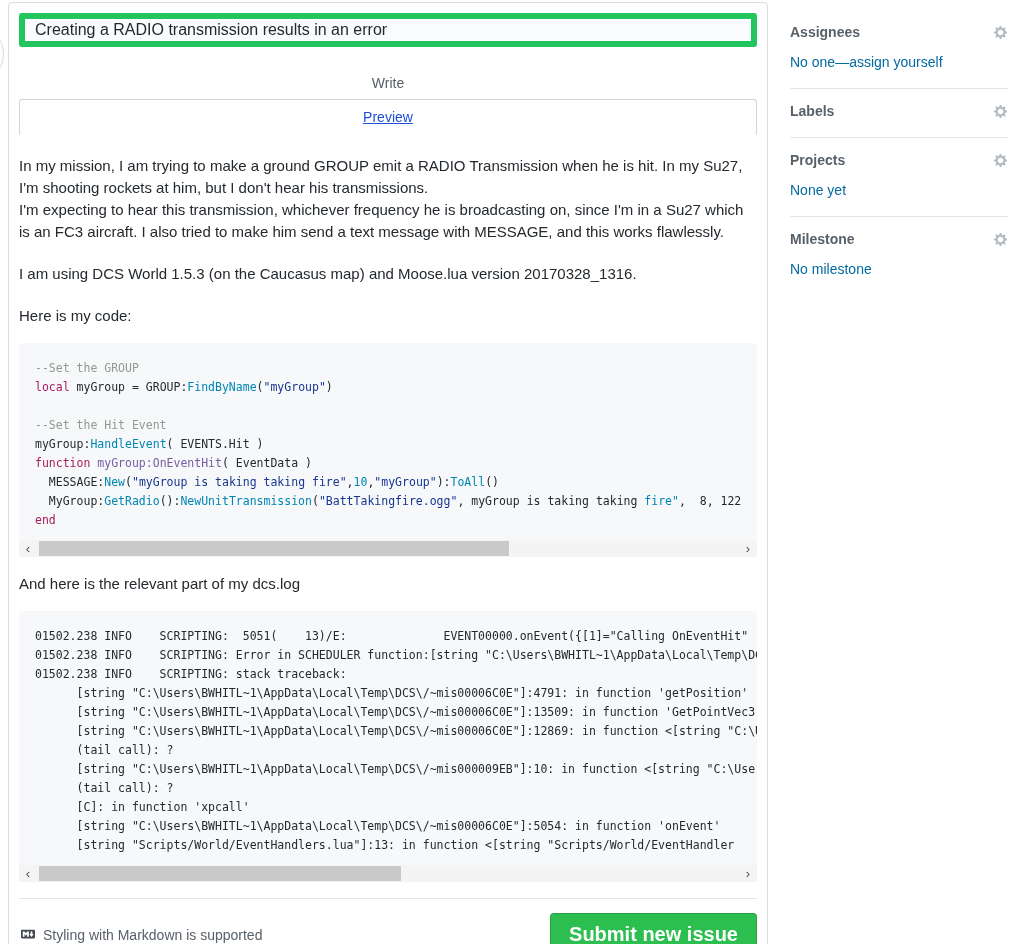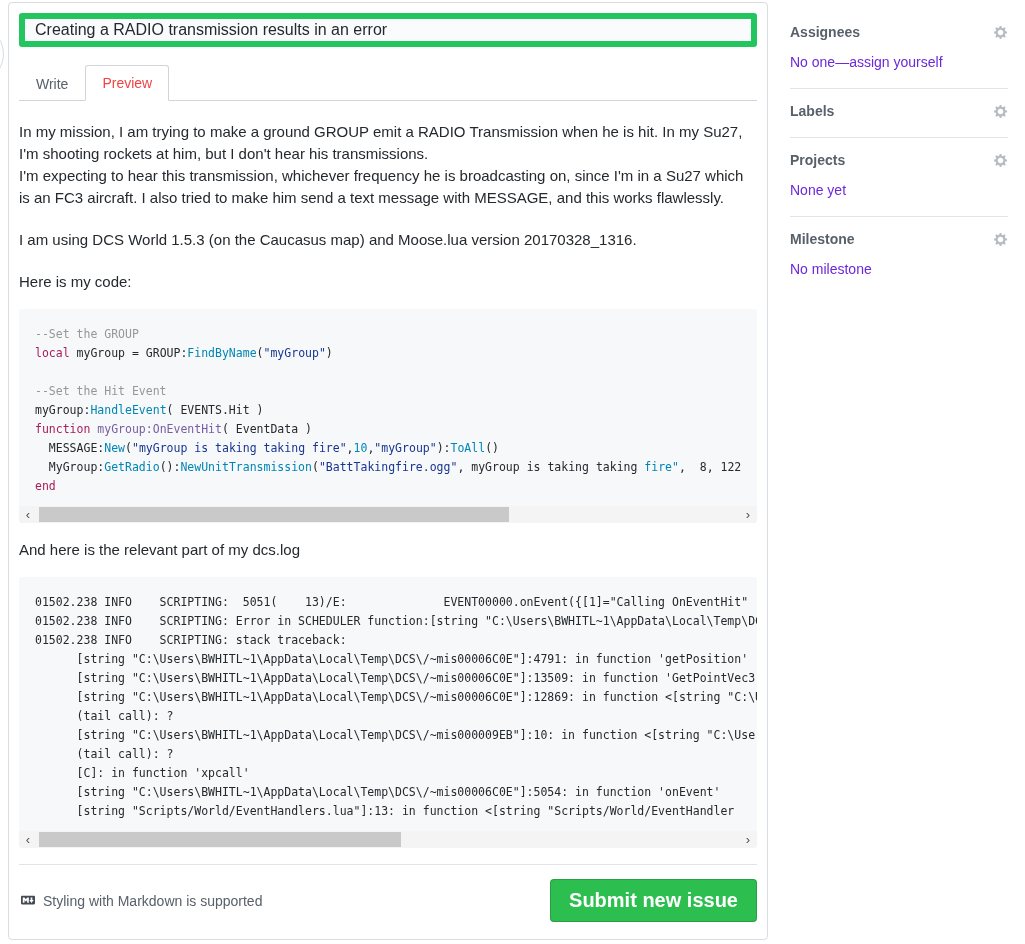--- a/index.html
+++ b/index.html
@@ -9,23 +9,23 @@
 
   
   .avatar-arc { position:absolute; left:-56px; top:24px; width:60px; height:60px; border-radius:50%; border:1px solid #d8dce0; background:#fff; }
 
   
   .main-col { margin:2px 0 0 8px; width:760px; }
   .issue-box { background:#fff; border:1px solid #d8dce3; border-radius:4px; padding:10px 10px 12px; min-height:938px; }
 
   .title-input { width:100%; height:34px; padding:6px 10px; font-family:"Liberation Sans",sans-serif; font-size:16px; color:#24292e; background:#fafbfc; border:6px solid #22c55e; border-radius:3px; outline:none; }
 
-  .tab-nav { margin-top:18px; border-bottom:1px solid #d1d5da; display:flex; }
+  .tab-nav { margin-top:18px; border-bottom:1px solid #d1d5da; display:flex;flex-direction:column; }
   .tab { font-family:"Liberation Sans",sans-serif; font-size:14px; padding:9px 16px; background:transparent; border:1px solid transparent; border-bottom:none; color:#586069; margin-bottom:-1px; cursor:pointer; }
-  .tab.active { background:#fff; color:#ef4444; border-color:#d1d5da; border-radius:3px 3px 0 0; border-bottom:1px solid #fff; }
+  .tab.active { background:#fff; color:#1d4ed8; border-color:#d1d5da; border-radius:3px 3px 0 0; border-bottom:1px solid #fff;text-decoration:underline; }
 
   .preview-body { padding-top:20px; font-size:15px; line-height:22px; color:#24292e; }
   .preview-body p { margin:0 0 20px; }
   .preview-body p.tight { margin-bottom:16px; }
 
   .code-block { background:#f6f8fa; border-radius:3px; margin:0 0 16px; overflow:hidden; }
   .code-pre { padding:16px 16px 10px; font-family:"DejaVu Sans Mono", monospace; font-size:11.5px; line-height:19px; white-space:pre; overflow:hidden; color:#24292e; }
   .tok-cm { color:#969896; }
   .tok-k  { color:#a71d5d; }
   .tok-fn { color:#0086b3; }
@@ -43,21 +43,21 @@
   .md-note { display:flex; align-items:flex-start; gap:6px; color:#586069; font-size:14px; cursor:pointer; }
   .submit-btn { font-family:"Liberation Sans",sans-serif; font-size:20px; font-weight:bold; color:#fff; background:#2cbe4e; border:1px solid rgba(27,31,35,0.2); border-radius:4px; padding:9px 18px; cursor:pointer; }
 
   
   .sidebar { width:218px; margin-left:22px; padding-top:10px; font-size:14px; }
   .sb-section { padding:14px 0 18px; border-bottom:1px solid #e1e4e8; }
   .sb-section.last { border-bottom:none; }
   .sb-head { display:flex; align-items:flex-end; justify-content:space-between; color:#586069; font-weight:bold; font-size:14px; }
   .gear-btn { background:none; border:none; cursor:pointer; padding:0; line-height:0; }
   .gear-btn svg { fill:#b6bcc2; }
-  .sb-empty { margin-top:14px; color:#6d28d9; font-size:14px; }
+  .sb-empty { margin-top:14px; color:#0369a1; font-size:14px; }
   .label-chip { margin-top:14px; height:26px; line-height:26px; padding:0 10px; border-radius:2px; font-size:13px; font-weight:bold; color:#1d2125; cursor:pointer; }
 </style>
 </head>
 <body>
 
 <div class="page">
   <div class="avatar-arc"></div>
 
   <div class="main-col">
     <div class="issue-box">

